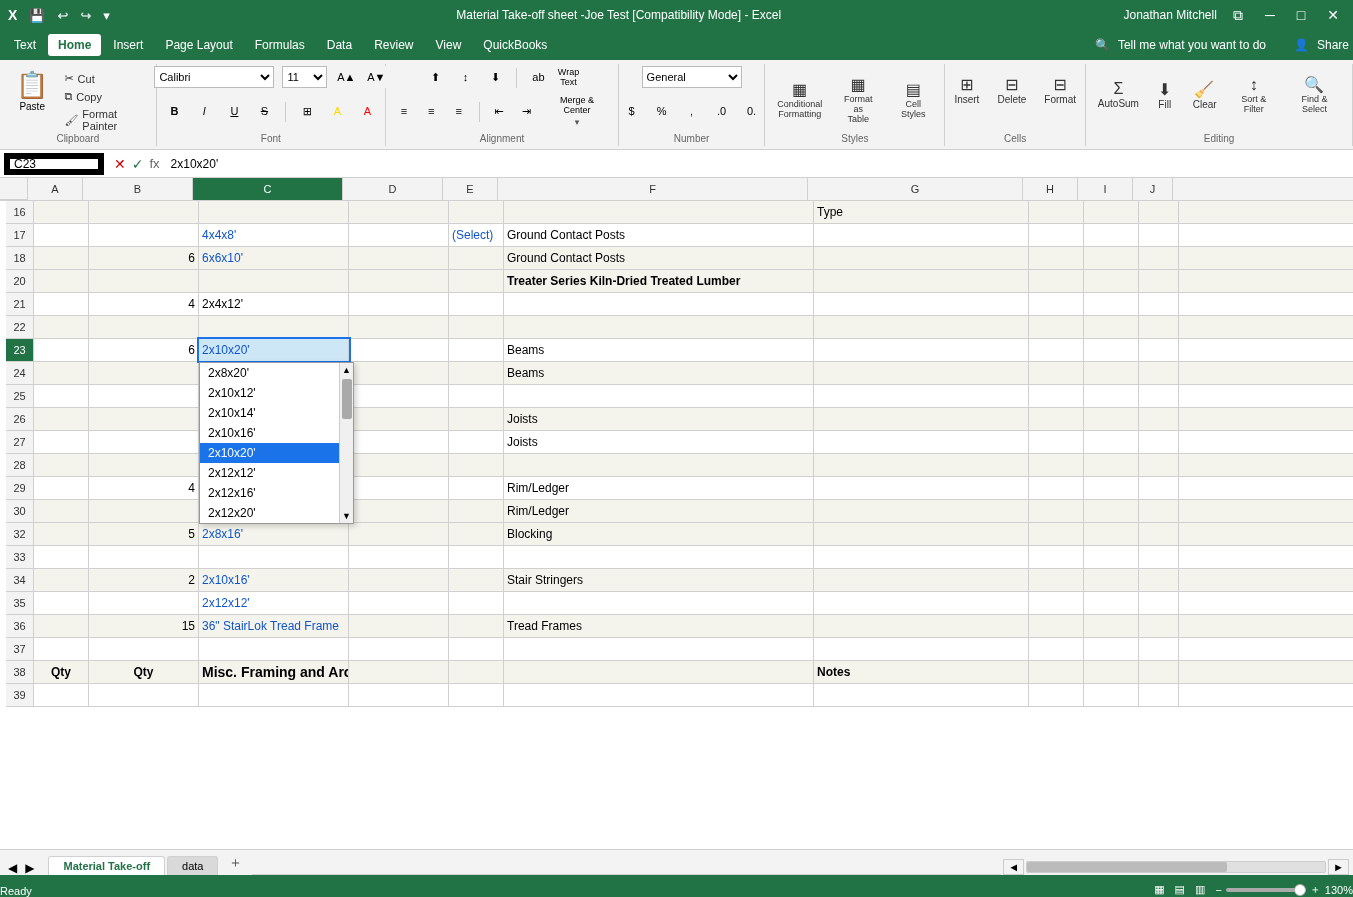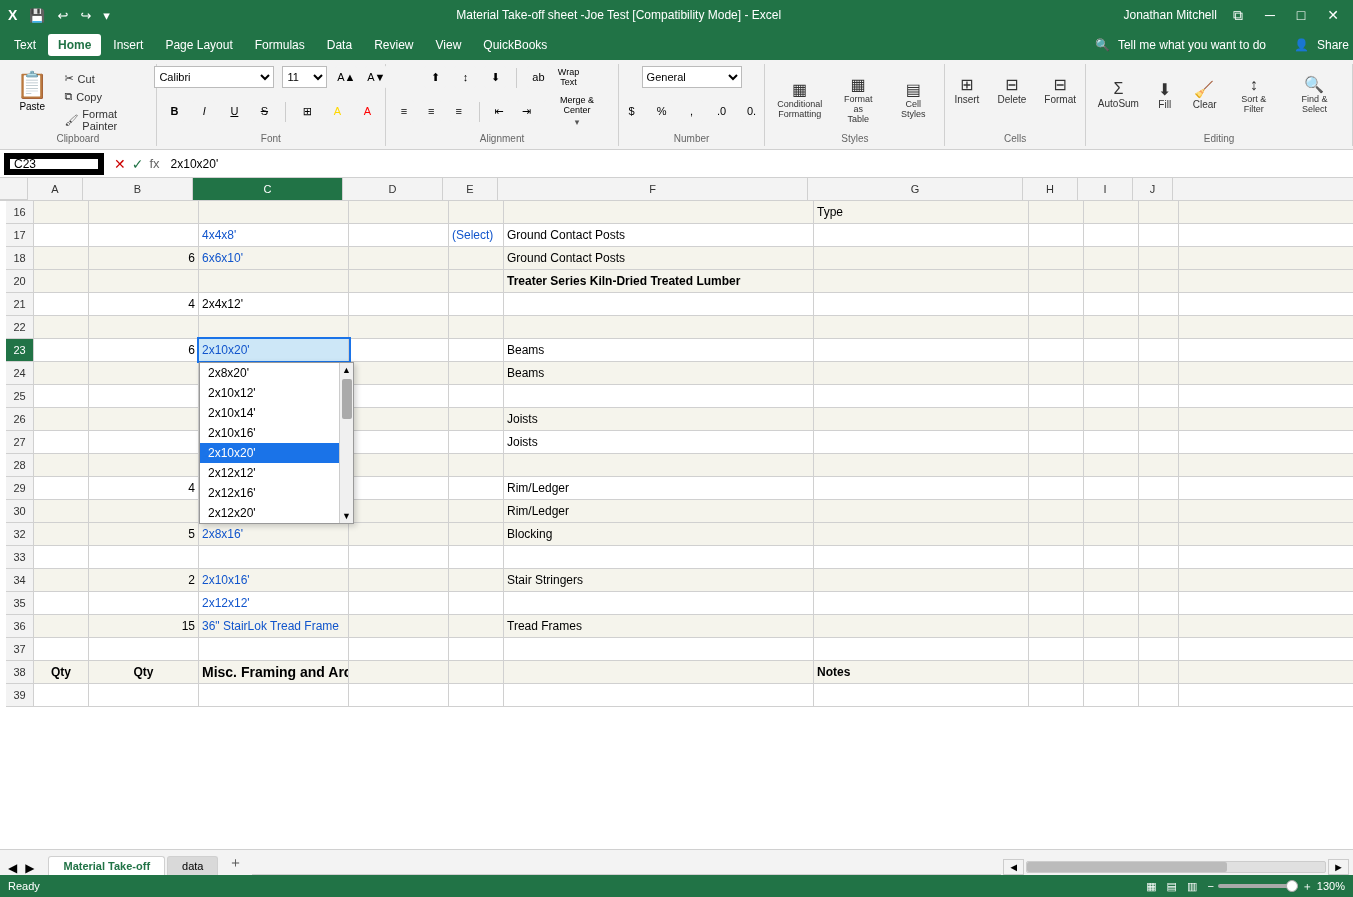--- a/index.html
+++ b/index.html
@@ -271,22 +271,22 @@
       border-radius: 3px 3px 0 0;
     }
     .sheet-tab.active { background: #fff; color: #217346; font-weight: bold; border-color: #d0d0d0; }
     .sheet-add-btn { padding: 3px 8px; cursor: pointer; font-size: 14px; color: #555; }
 
     .status-bar {
       height: 22px;
       background: #217346;
       color: #fff;
       display: flex;
-      align-items: center;
-      padding: 0 8px;
+      align-items: flex-end;
+      padding: 0 0;
       font-size: 11px;
       justify-content: space-between;
     }
     .status-right { display: flex; align-items: center; gap: 10px; }
 
     
     .qat { display: flex; align-items: center; gap: 4px; }
     .qat-btn { color: #fff; font-size: 13px; cursor: pointer; padding: 2px 4px; }
 
     .merge-btn { font-size: 10px; display: flex; align-items: center; gap: 2px; }

